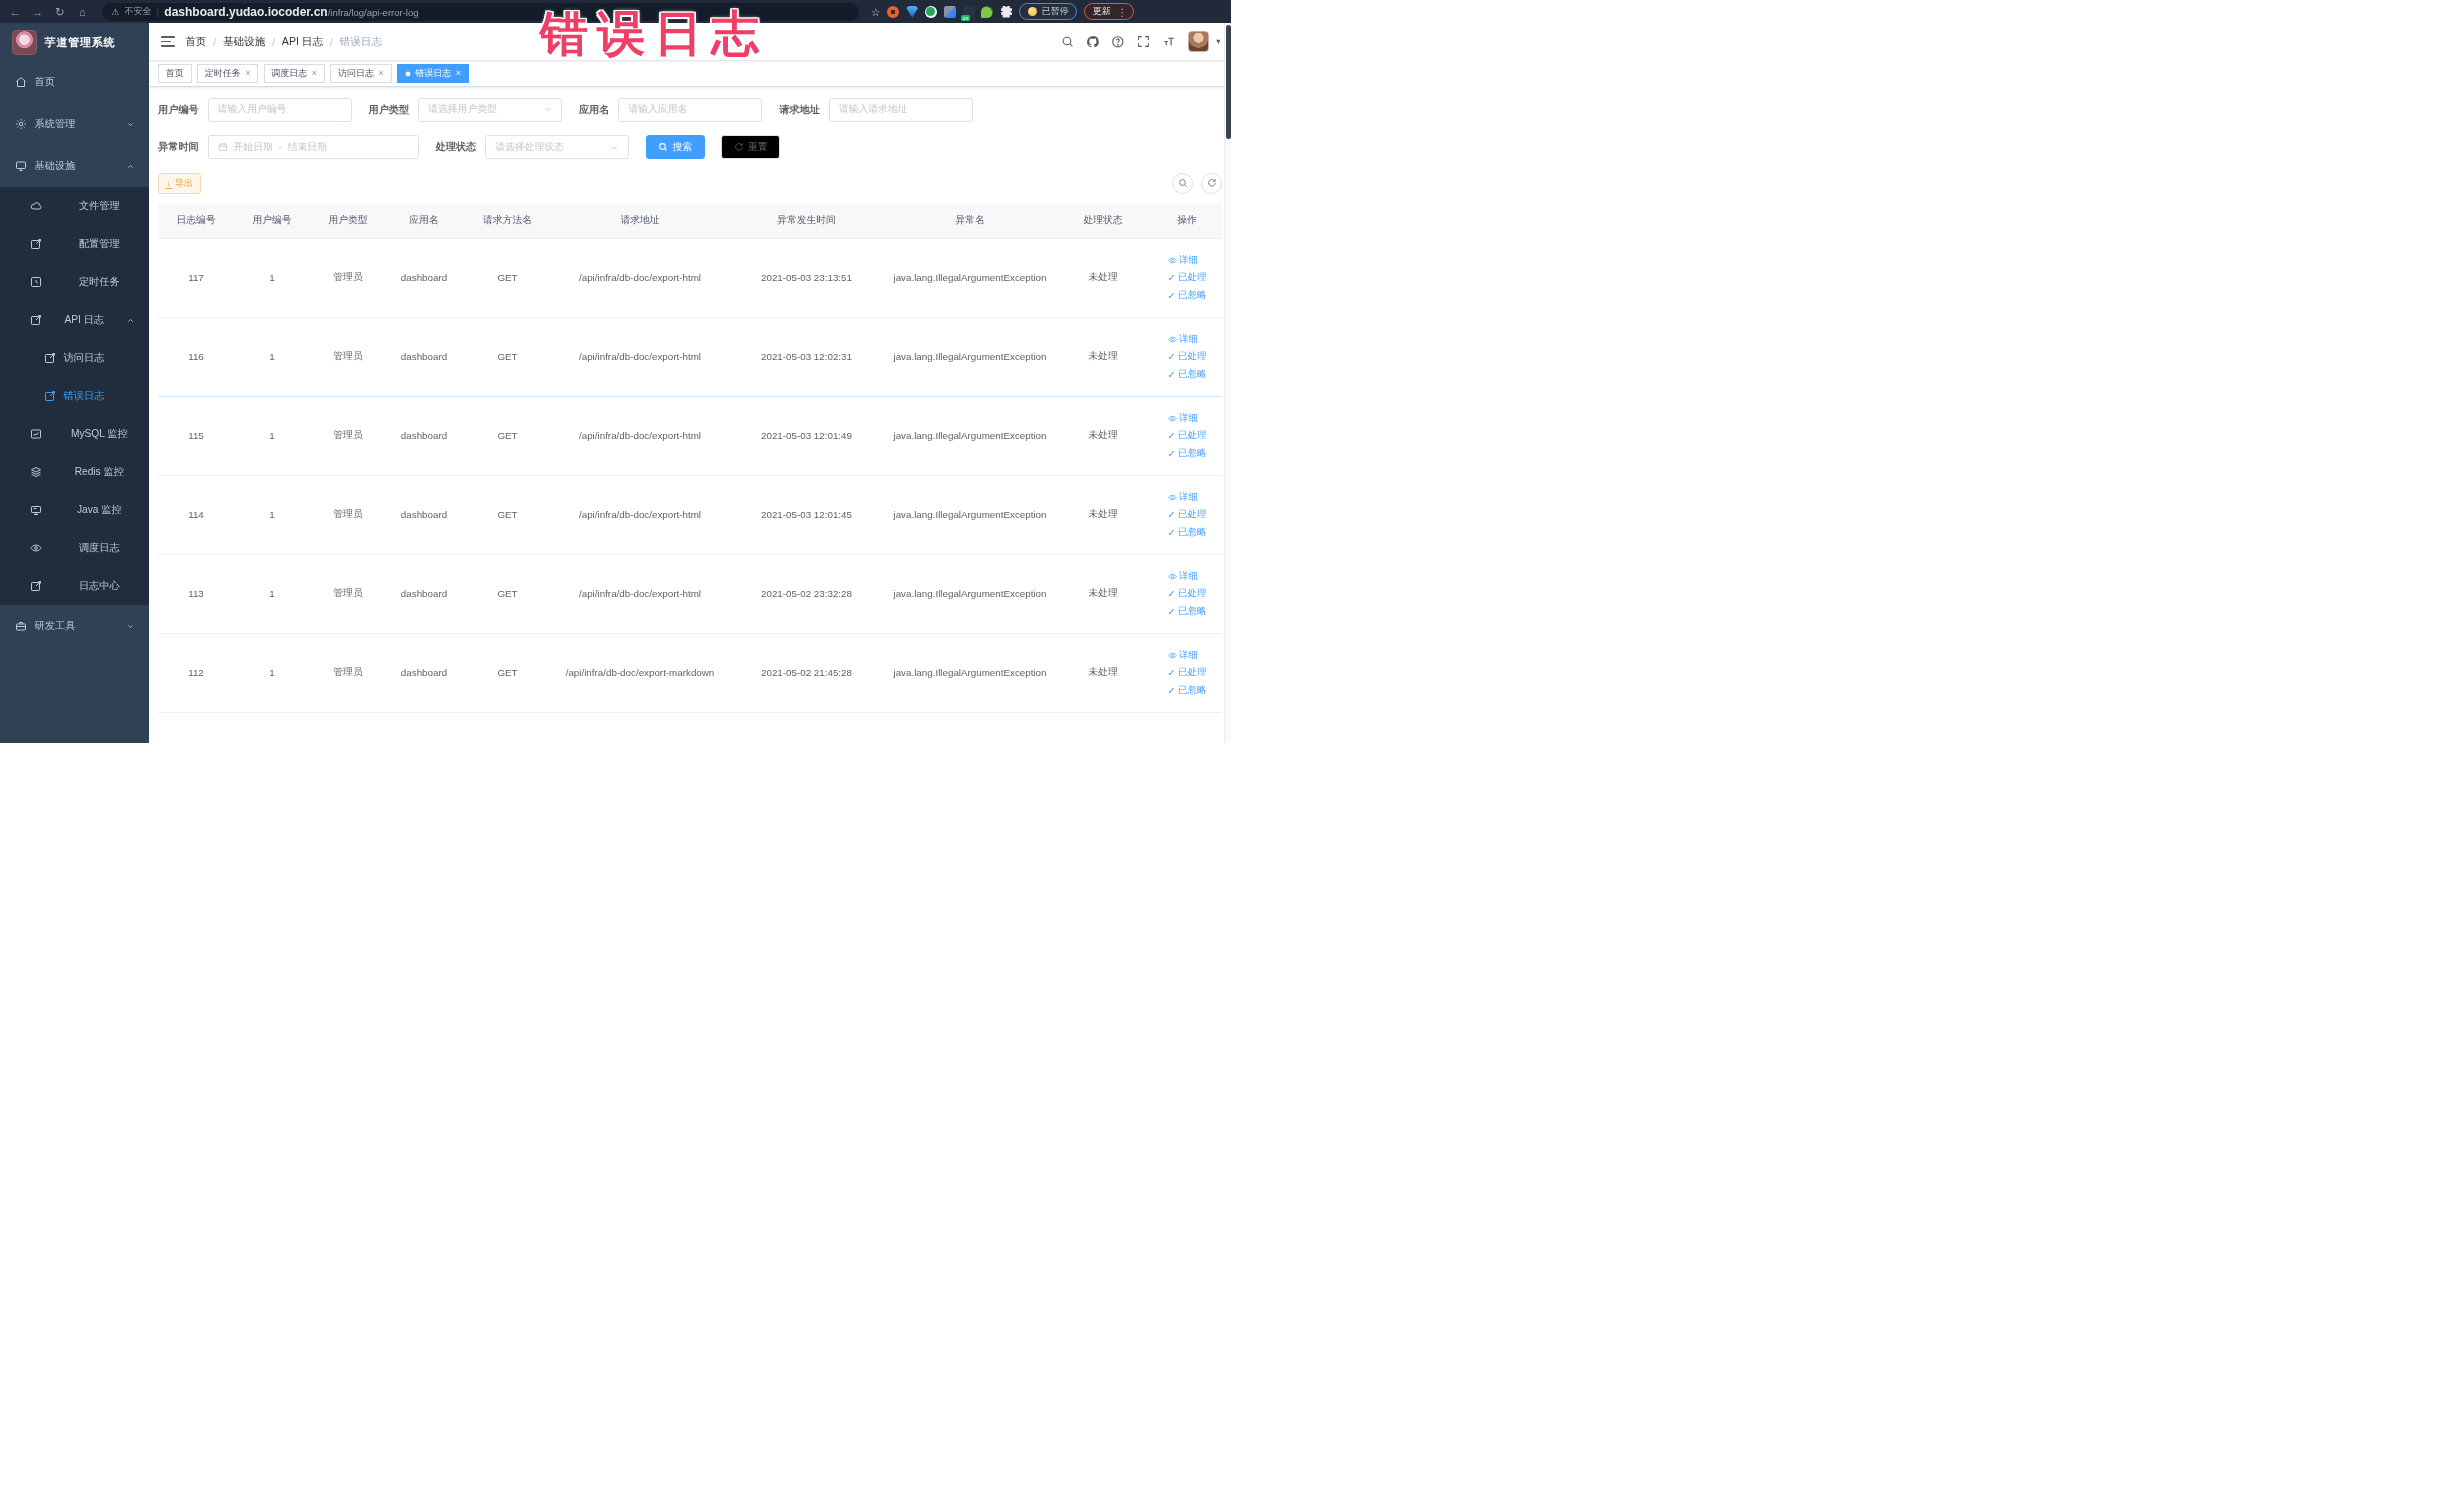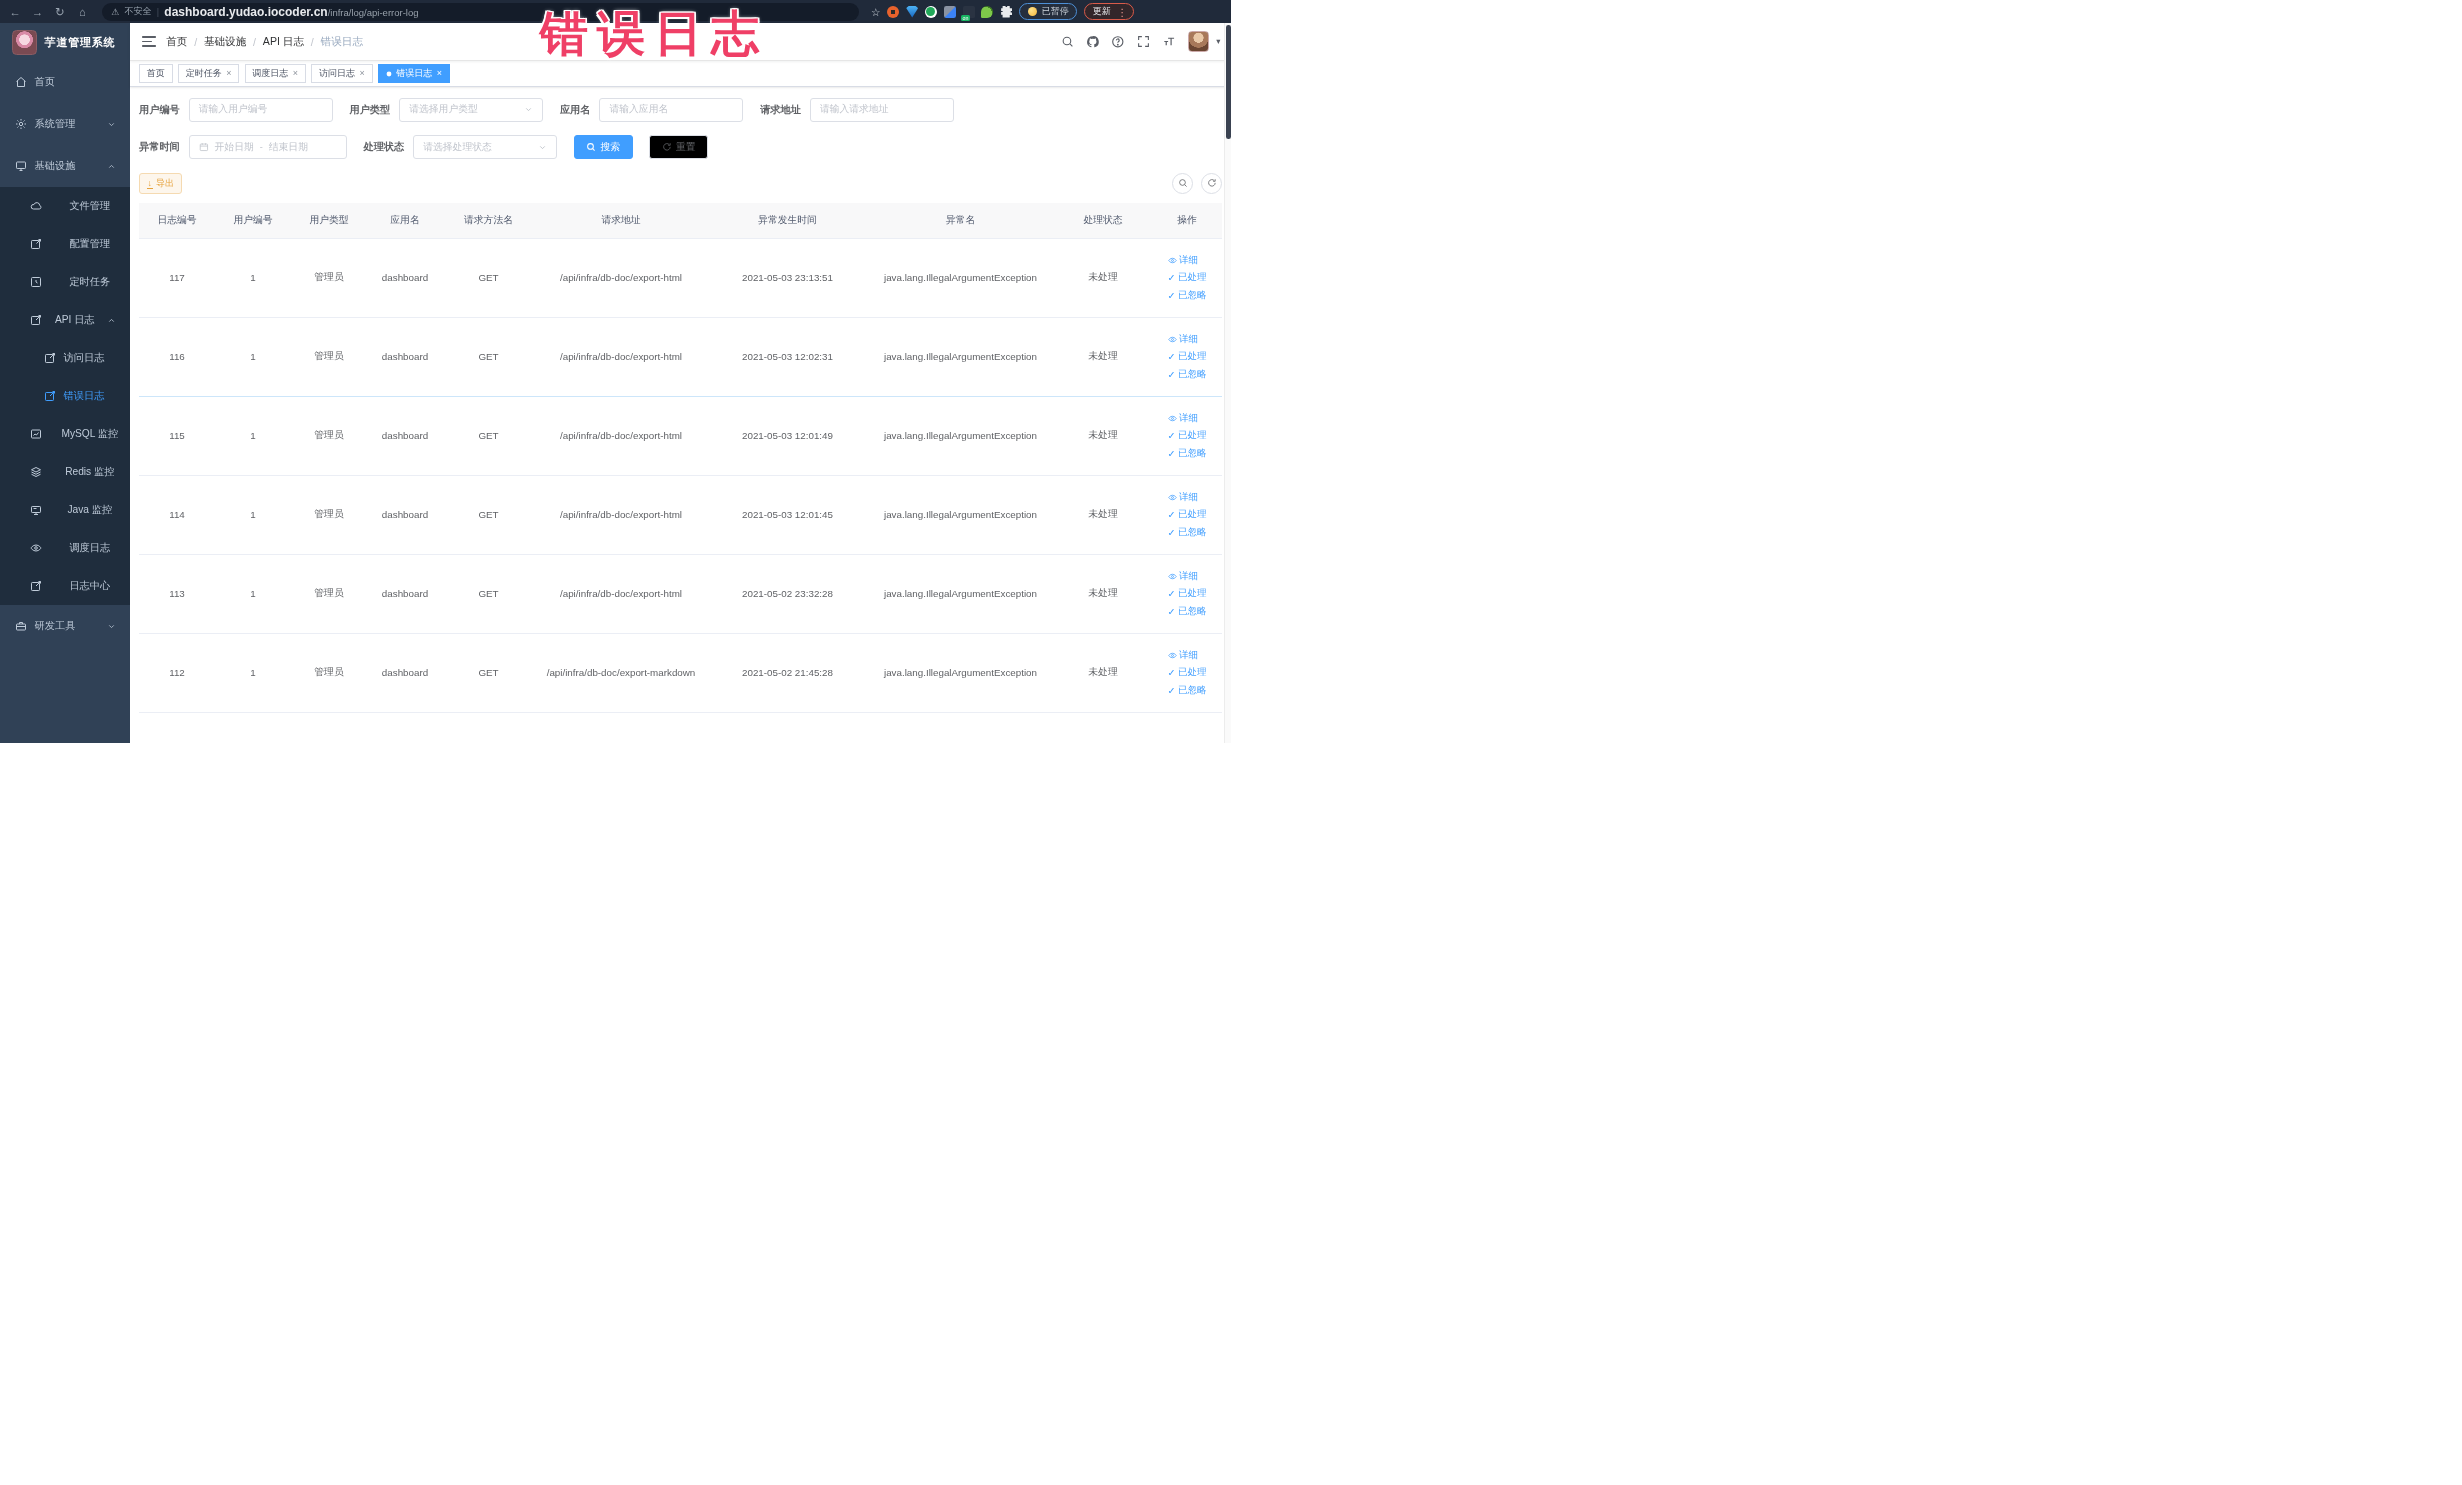--- a/index.html
+++ b/index.html
@@ -28,21 +28,21 @@
   .ext.c6 { background:radial-gradient(circle at 40% 60%, #7ec84a 0 60%, #3f7d22 62% 100%); border-radius:50% 50% 50% 10%;}
   .ext.c7 { background:#e8eaed; clip-path:polygon(20% 0,45% 0,45% 12%,58% 12%,58% 0,80% 0,80% 22%,100% 22%,100% 45%,88% 45%,88% 58%,100% 58%,100% 80%,80% 80%,80% 100%,20% 100%,20% 78%,8% 78%,8% 55%,20% 55%,20% 45%,8% 45%,8% 22%,20% 22%);}
   .pill { height:16.7px; display:flex; align-items:center; gap:4.5px; padding:0 7.6px; border-radius:9px; font-size:9px; color:#cdd4dc;}
   .pill.paused { border:1.5px solid #4d8fd6; background:#252e3d;}
   .pill .emoji { width:9.8px; height:9.8px; border-radius:50%; background:radial-gradient(circle at 35% 35%, #ffe28a, #f6b73c); }
   .pill.update { border:1.5px solid #d95b4a; background:#32262a; color:#e8eaed; gap:6px;}
   .kebab { color:#e4938c; font-size:10.6px; width:9px; text-align:center;}
 
   
   .app { display:flex; height:721px; }
-  .sidebar { width:130px; background:#304156; color:#bfcbd9; flex:0 0 auto; display:flex; flex-direction:column;}
+  .sidebar { width:149px; background:#304156; color:#bfcbd9; flex:0 0 auto; display:flex; flex-direction:column;}
   .main { flex:1; display:flex; flex-direction:column; background:#fff; position:relative; min-width:0;}
 
   
   .logo-row { height:38px; display:flex; align-items:center; gap:7.6px; padding:0 0 0 12px; flex:0 0 auto;}
   .logo-img { width:25px; height:25px; border-radius:4.5px; background:
       radial-gradient(circle at 50% 38%, #f7d9e2 0 28%, #d98aa6 30% 45%, #7a4a52 47% 100%);
       border:0.8px solid #8a5c63;}
   .logo-title { color:#fff; font-size:11px; font-weight:bold; letter-spacing:0.8px;}
   .menu { flex:1; overflow:hidden; }
   .s-item { display:flex; align-items:center; gap:7.6px; cursor:pointer; font-size:10.2px; color:#bfcbd9;}
@@ -79,21 +79,21 @@
   
   .content { flex:1; padding:10.6px 9px 0 9px; background:#fff; overflow:hidden;}
   .f-row { display:flex; align-items:center; margin-bottom:13.6px;}
   .f-item { display:flex; align-items:center; margin-right:16.7px;}
   .f-label { font-size:10.2px; font-weight:bold; color:#606266; margin-right:9px; white-space:nowrap;}
   .inp { height:24px; border:0.8px solid #dcdfe6; border-radius:3px; background:#fff; display:flex; align-items:center; padding:0 9px; font-size:9.8px; color:#606266;}
   .inp .ph { color:#c0c4cc;font-family:Liberation Mono, monospace; }
   .w190 { width:144px; }
   .sel { justify-content:space-between;gap:27px; }
   .sel svg { color:#c0c4cc; }
-  .range { width:158px; gap:6px; justify-content:flex-start;}
+  .range { width:211px; gap:6px; justify-content:flex-start;}
   .range .ph { flex:0 0 auto;}
   .range .rsep { color:#c0c4cc; font-size:9px; flex:0 0 auto;}
   .range svg { color:#c0c4cc; flex:0 0 auto;}
   .btn { height:24px; border-radius:3px; display:inline-flex; align-items:center; gap:4.5px; padding:0 11.4px; font-size:9.8px; cursor:pointer; border:0.8px solid #dcdfe6; background:#000000; color:#606266;}
   .btn.primary { background:#409eff; border-color:#409eff; color:#fff;}
   .btn.primary svg{ color:#fff;}
   .toolbar { display:flex; align-items:flex-start; margin-bottom:9px;}
   .btn.export { height:21px; padding:0 7.6px; font-size:9px; background:#fdf6ec; border-color:#f5dab1; color:#e6a23c; gap:3.8px;}
   .btn.export .dl { position:relative; font-size:9px; line-height:1;}
   .btn.export .dl::after{ content:""; position:absolute; left:-0.8px; right:-0.8px; bottom:-1.5px; height:1.1px; background:#e6a23c;}

